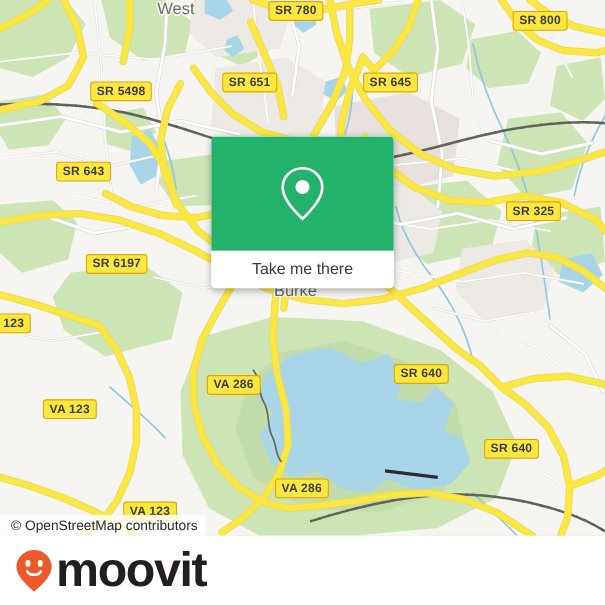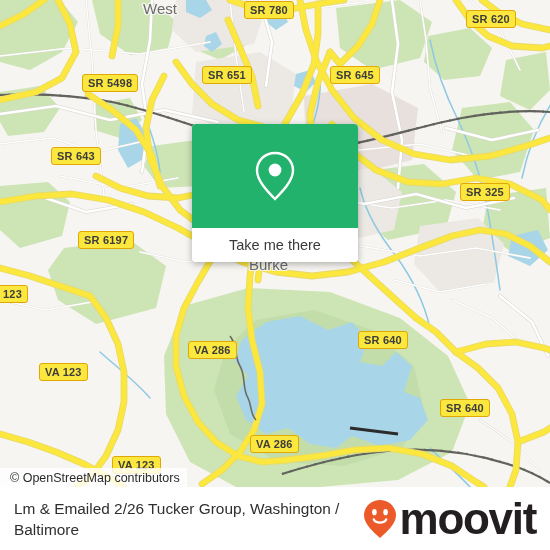--- a/index.html
+++ b/index.html
@@ -363,21 +363,21 @@
       <g>
         <path fill="none" stroke="#6b6b66" stroke-width="1.6" d="M230,336 C238,346 234,356 240,366 C246,376 242,388 248,398 C252,406 250,414 256,420"></path>
         <path fill="none" stroke="#2b2b2b" stroke-width="3" d="M350,428 L398,434"></path>
       </g>
     </svg>
 
     <div class="place-label" style="left:143px; top:0px;">West</div>
     <div class="place-label" style="left:249px; top:256px;">Burke</div>
 
     <div class="shield" style="left:244px; top:1px;">SR 780</div>
-    <div class="shield" style="left:466px; top:10px;">SR 620</div>
+    <div class="shield" style="left:466px; top:10px;">SR 800</div>
     <div class="shield" style="left:202px; top:66px;">SR 651</div>
     <div class="shield" style="left:330px; top:66px;text-align:right;">SR 645</div>
     <div class="shield" style="left:82px; top:74px;">SR 5498</div>
     <div class="shield" style="left:51px; top:147px;">SR 643</div>
     <div class="shield" style="left:460px; top:183px;">SR 325</div>
     <div class="shield" style="left:78px; top:231px;">SR 6197</div>
     <div class="shield" style="left:-3px; top:285px;">123</div>
     <div class="shield" style="left:358px; top:331px;">SR 640</div>
     <div class="shield" style="left:188px; top:341px;">VA 286</div>
     <div class="shield" style="left:39px; top:363px;">VA 123</div>
@@ -392,21 +392,20 @@
           <circle cx="21" cy="20" r="6.4" fill="#ffffff"></circle>
         </svg>
       </div>
       <div id="popup-button">Take me there</div>
     </div>
 
     <div id="attribution">© OpenStreetMap contributors</div>
   </div>
 
   <div id="footer">
-    <div id="footer-title">Lm &amp; Emailed 2/26 Tucker Group, Washington / Baltimore</div>
     <div id="footer-logo">
       <svg width="34" height="40" viewBox="0 0 34 40">
         <path d="M17,1 C8.2,1 1,8 1,16.2 C1,25 10,32.5 17,39 C24,32.5 33,25 33,16.2 C33,8 25.8,1 17,1 Z" fill="#ec5a2a"></path>
         <ellipse cx="11.4" cy="13.2" rx="2.3" ry="3.1" fill="#ffffff"></ellipse>
         <ellipse cx="22.6" cy="13.2" rx="2.3" ry="3.1" fill="#ffffff"></ellipse>
         <path d="M10.8,20.4 C12.8,24.6 21.2,24.6 23.2,20.4" fill="none" stroke="#ffffff" stroke-width="2.3" stroke-linecap="round"></path>
       </svg>
       <span id="moovit-wordmark">moovit</span>
     </div>
   </div>

